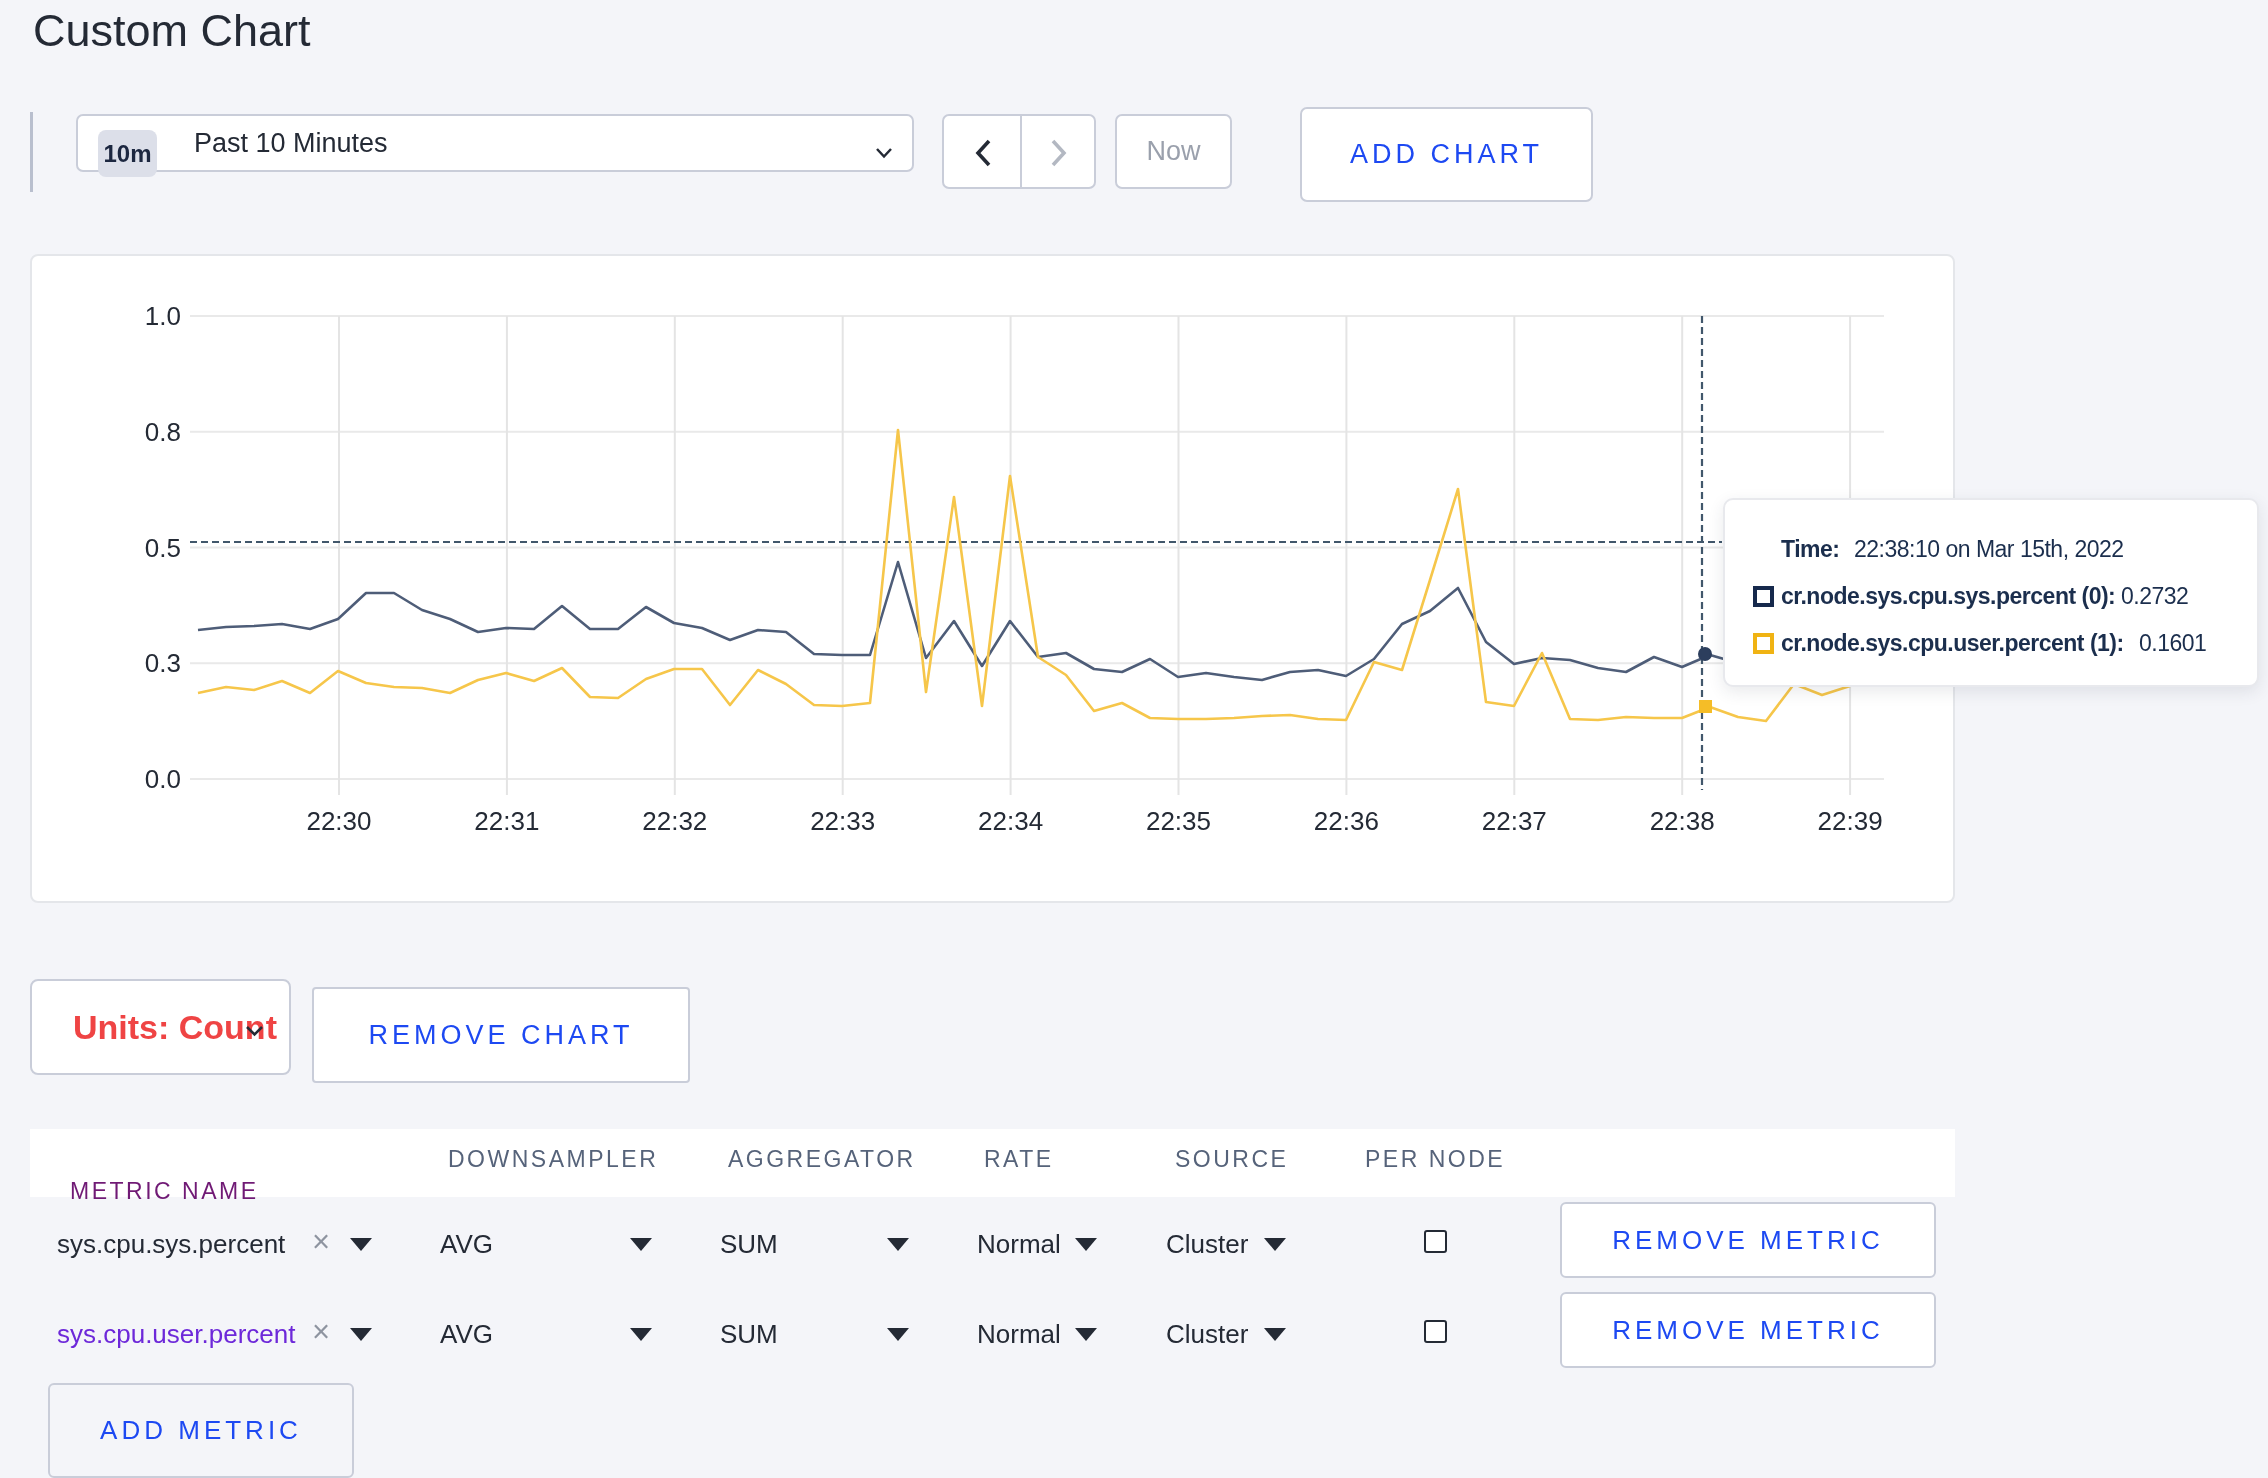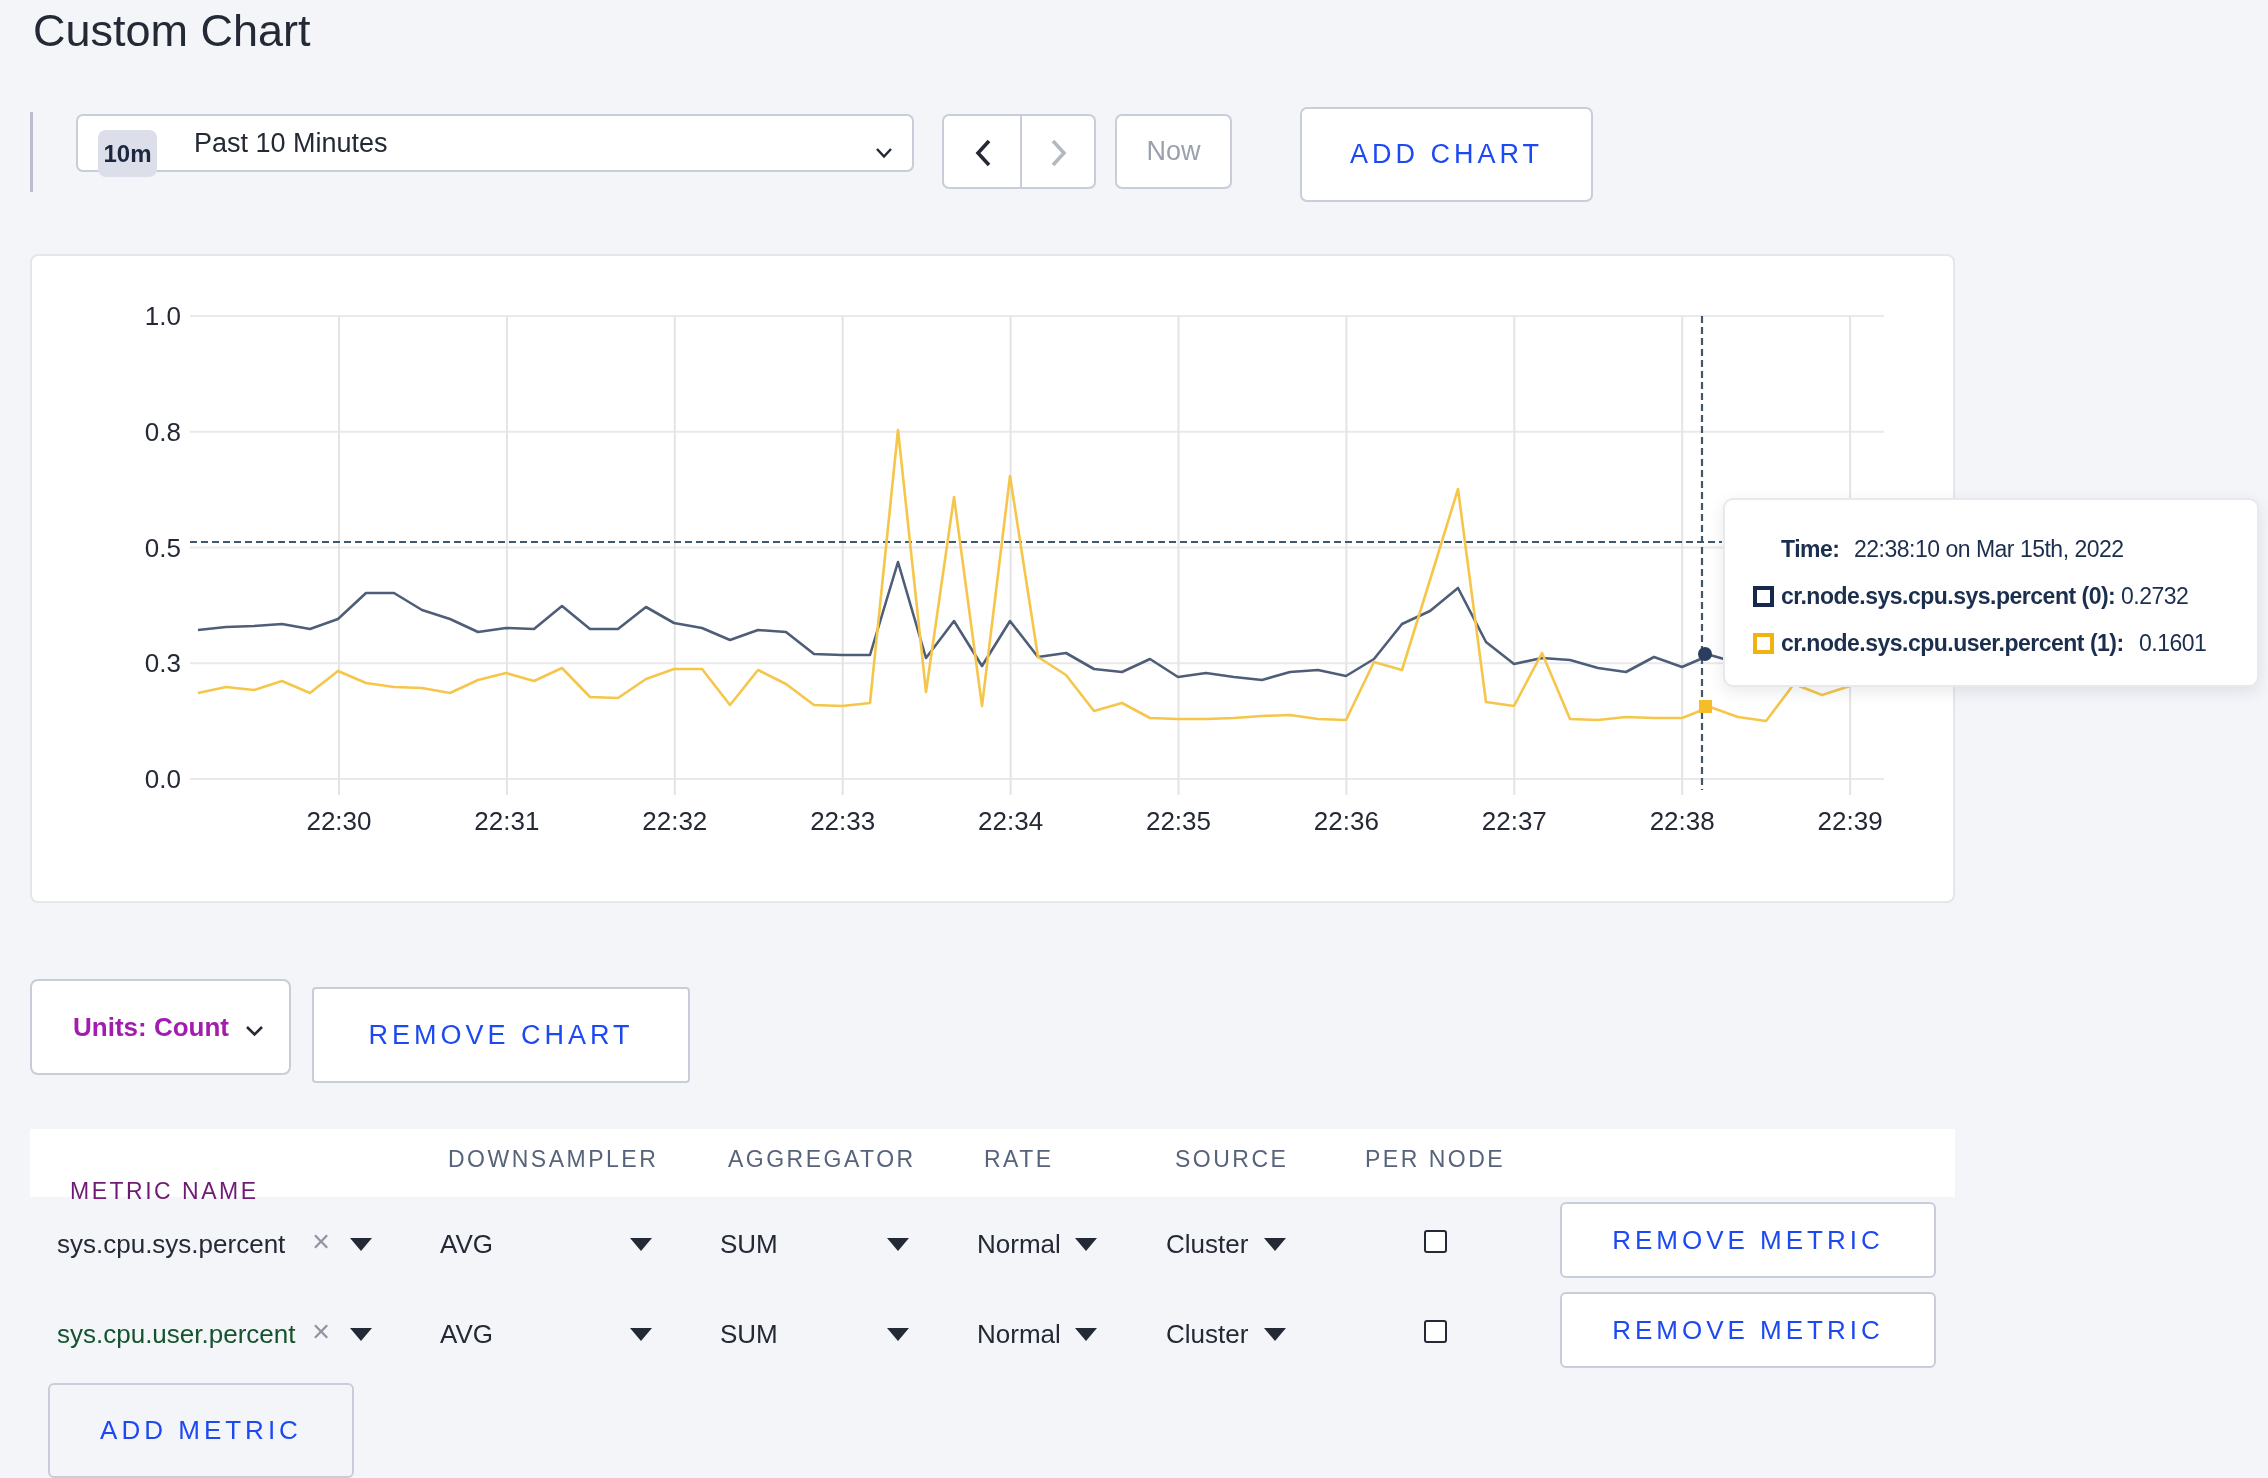--- a/index.html
+++ b/index.html
@@ -98,21 +98,21 @@
   <div class="abs" style="left:129px; top:36px;">22:38:10 on Mar 15th, 2022</div>
   <div class="abs" style="left:28px; top:86px; width:21px; height:21px; border:4px solid #16294c;"></div>
   <div class="abs" style="left:56px; top:83px; font-weight:bold;">cr.node.sys.cpu.sys.percent (0):</div>
   <div class="abs" style="left:396px; top:83px;">0.2732</div>
   <div class="abs" style="left:28px; top:133px; width:21px; height:21px; border:4px solid #f0b313;"></div>
   <div class="abs" style="left:56px; top:130px; font-weight:bold;">cr.node.sys.cpu.user.percent (1):</div>
   <div class="abs" style="left:414px; top:130px;">0.1601</div>
 </div>
 
 <div class="abs btn" style="left:30px; top:979px; width:261px; height:96px; border-radius:8px; justify-content:flex-start;">
-  <span style="margin-left:41px; font-size:26px; font-weight:bold; color:#a21caf;">Units: Count</span>
+  <span style="margin-left:41px; font-size:34px; font-weight:bold; color:#ef4444;">Units: Count</span>
   <svg class="abs" style="right:25px; top:44px;" width="19" height="12" viewBox="0 0 19 12">
       <polyline points="2,2 9.5,9.5 17,2" fill="none" stroke="#242a35" stroke-width="2.6"></polyline>
     </svg>
 </div>
 <div class="abs btn blue" style="left:312px; top:979px; width:378px; height:96px; border-radius:4px;margin-top:8px;">REMOVE CHART</div>
 
 <div class="abs" style="left:30px; top:1129px; width:1925px; height:68px; background:#fff;"></div>
 <div class="abs" style="left:70px; top:1146px; font-size:23px; letter-spacing:2.5px; color:#701a75;margin-top:32px;">METRIC NAME</div>
 <div class="abs" style="left:448px; top:1146px; font-size:23px; letter-spacing:2.5px; color:#56637a;">DOWNSAMPLER</div>
 <div class="abs" style="left:728px; top:1146px; font-size:23px; letter-spacing:2.5px; color:#56637a;">AGGREGATOR</div>
@@ -127,21 +127,21 @@
 <div class="abs" style="left:630px; top:1238px; width:0; height:0; border-left:11px solid transparent; border-right:11px solid transparent; border-top:13px solid #242a35;"></div>
 <div class="abs" style="left:720px; top:1229px; font-size:26px; color:#242a35;">SUM</div>
 <div class="abs" style="left:887px; top:1238px; width:0; height:0; border-left:11px solid transparent; border-right:11px solid transparent; border-top:13px solid #242a35;"></div>
 <div class="abs" style="left:977px; top:1229px; font-size:26px; color:#242a35;">Normal</div>
 <div class="abs" style="left:1075px; top:1238px; width:0; height:0; border-left:11px solid transparent; border-right:11px solid transparent; border-top:13px solid #242a35;"></div>
 <div class="abs" style="left:1166px; top:1229px; font-size:26px; color:#242a35;">Cluster</div>
 <div class="abs" style="left:1264px; top:1238px; width:0; height:0; border-left:11px solid transparent; border-right:11px solid transparent; border-top:13px solid #242a35;"></div>
 <div class="abs" style="left:1424px; top:1230px; width:23px; height:23px; border:2.5px solid #242a35; border-radius:3px; background:#fff;"></div>
 <div class="abs btn blue" style="left:1560px; top:1202px; width:376px; height:76px; border-radius:6px; font-size:26px;">REMOVE METRIC</div>
 
-<div class="abs" style="left:57px; top:1319px; font-size:26px; color:#14532d;">sys.cpu.user.percent</div>
+<div class="abs" style="left:57px; top:1319px; font-size:26px; color:#6d28d9;">sys.cpu.user.percent</div>
 <div class="abs" style="left:312px; top:1314px; font-size:31px; color:#8e94a0;">×</div>
 <div class="abs" style="left:350px; top:1328px; width:0; height:0; border-left:11px solid transparent; border-right:11px solid transparent; border-top:13px solid #242a35;"></div>
 <div class="abs" style="left:440px; top:1319px; font-size:26px; color:#242a35;">AVG</div>
 <div class="abs" style="left:630px; top:1328px; width:0; height:0; border-left:11px solid transparent; border-right:11px solid transparent; border-top:13px solid #242a35;"></div>
 <div class="abs" style="left:720px; top:1319px; font-size:26px; color:#242a35;">SUM</div>
 <div class="abs" style="left:887px; top:1328px; width:0; height:0; border-left:11px solid transparent; border-right:11px solid transparent; border-top:13px solid #242a35;"></div>
 <div class="abs" style="left:977px; top:1319px; font-size:26px; color:#242a35;">Normal</div>
 <div class="abs" style="left:1075px; top:1328px; width:0; height:0; border-left:11px solid transparent; border-right:11px solid transparent; border-top:13px solid #242a35;"></div>
 <div class="abs" style="left:1166px; top:1319px; font-size:26px; color:#242a35;">Cluster</div>
 <div class="abs" style="left:1264px; top:1328px; width:0; height:0; border-left:11px solid transparent; border-right:11px solid transparent; border-top:13px solid #242a35;"></div>

